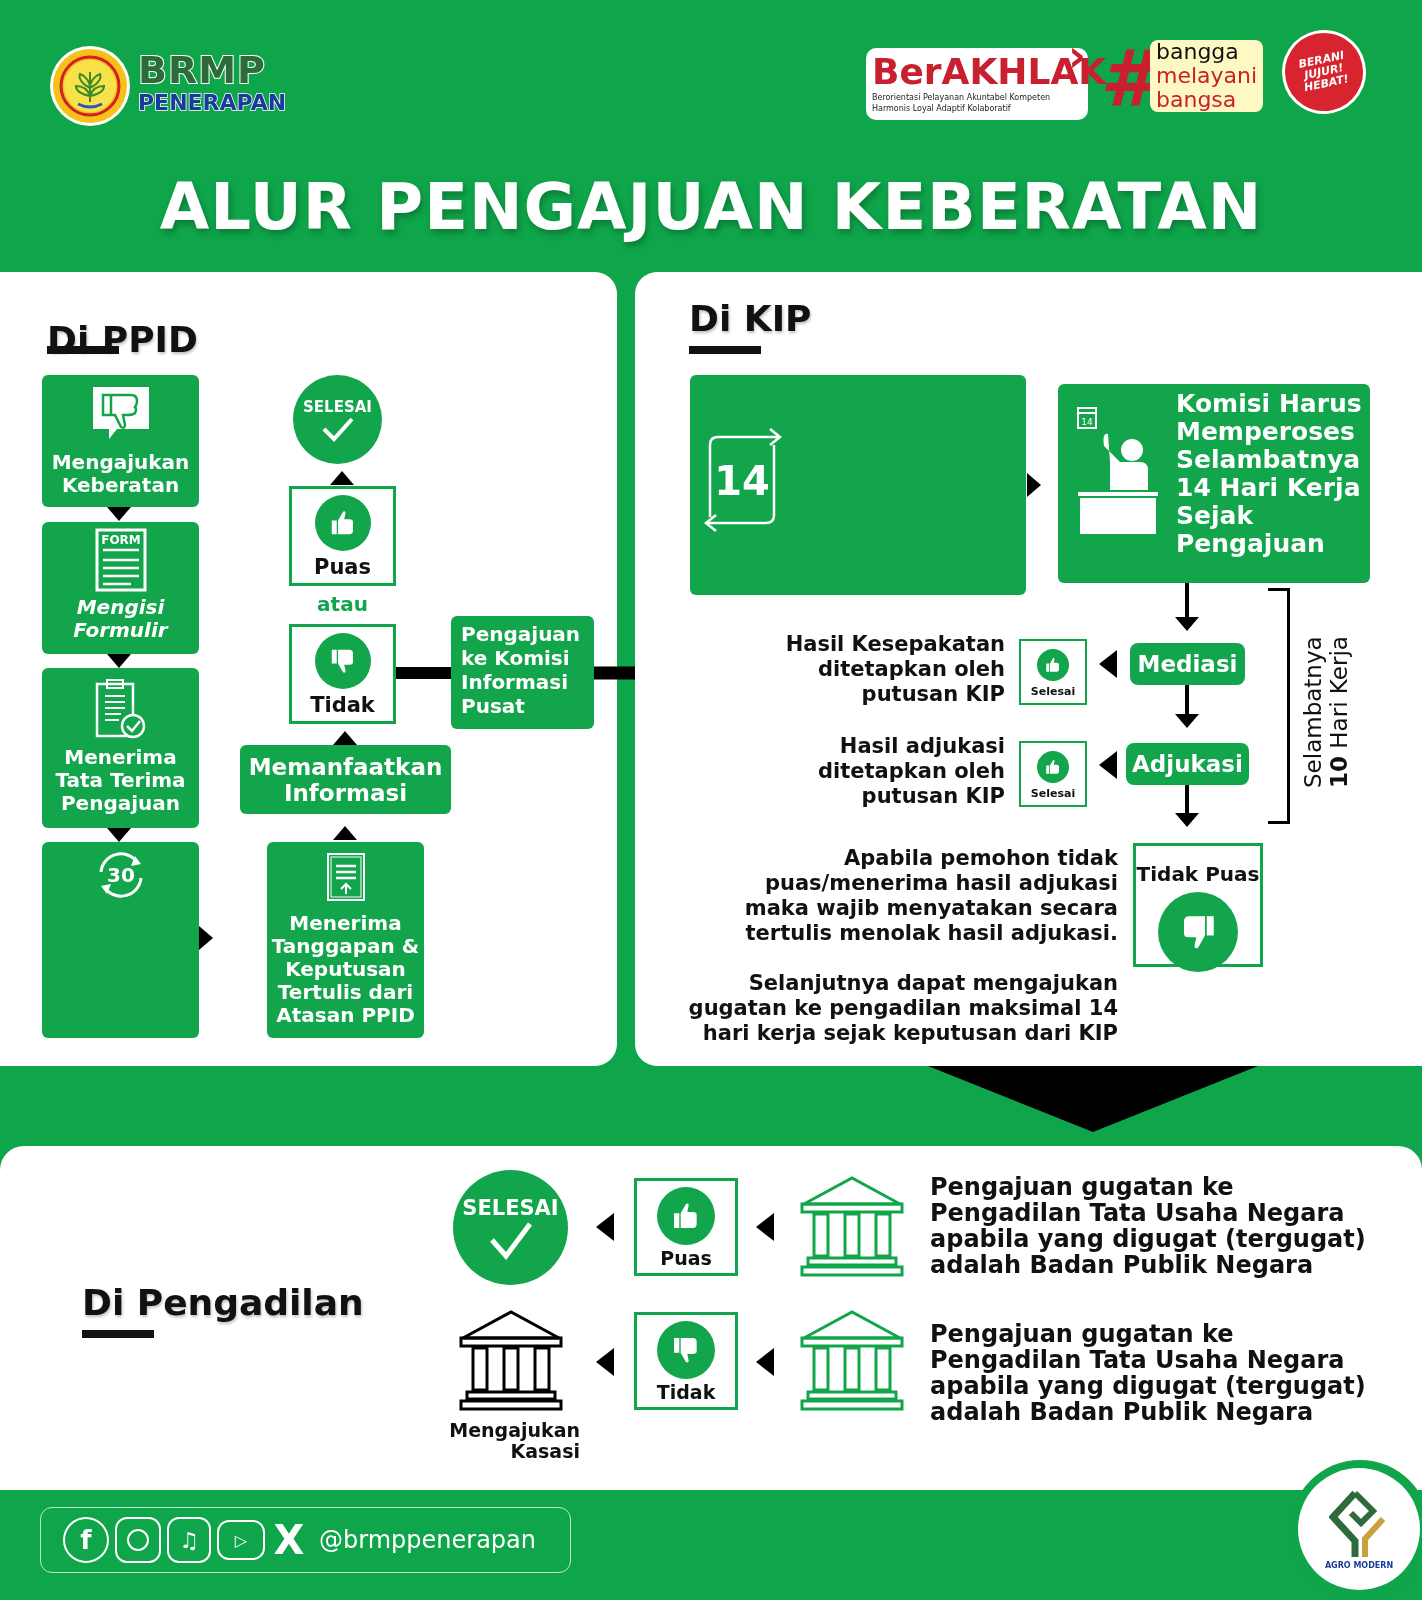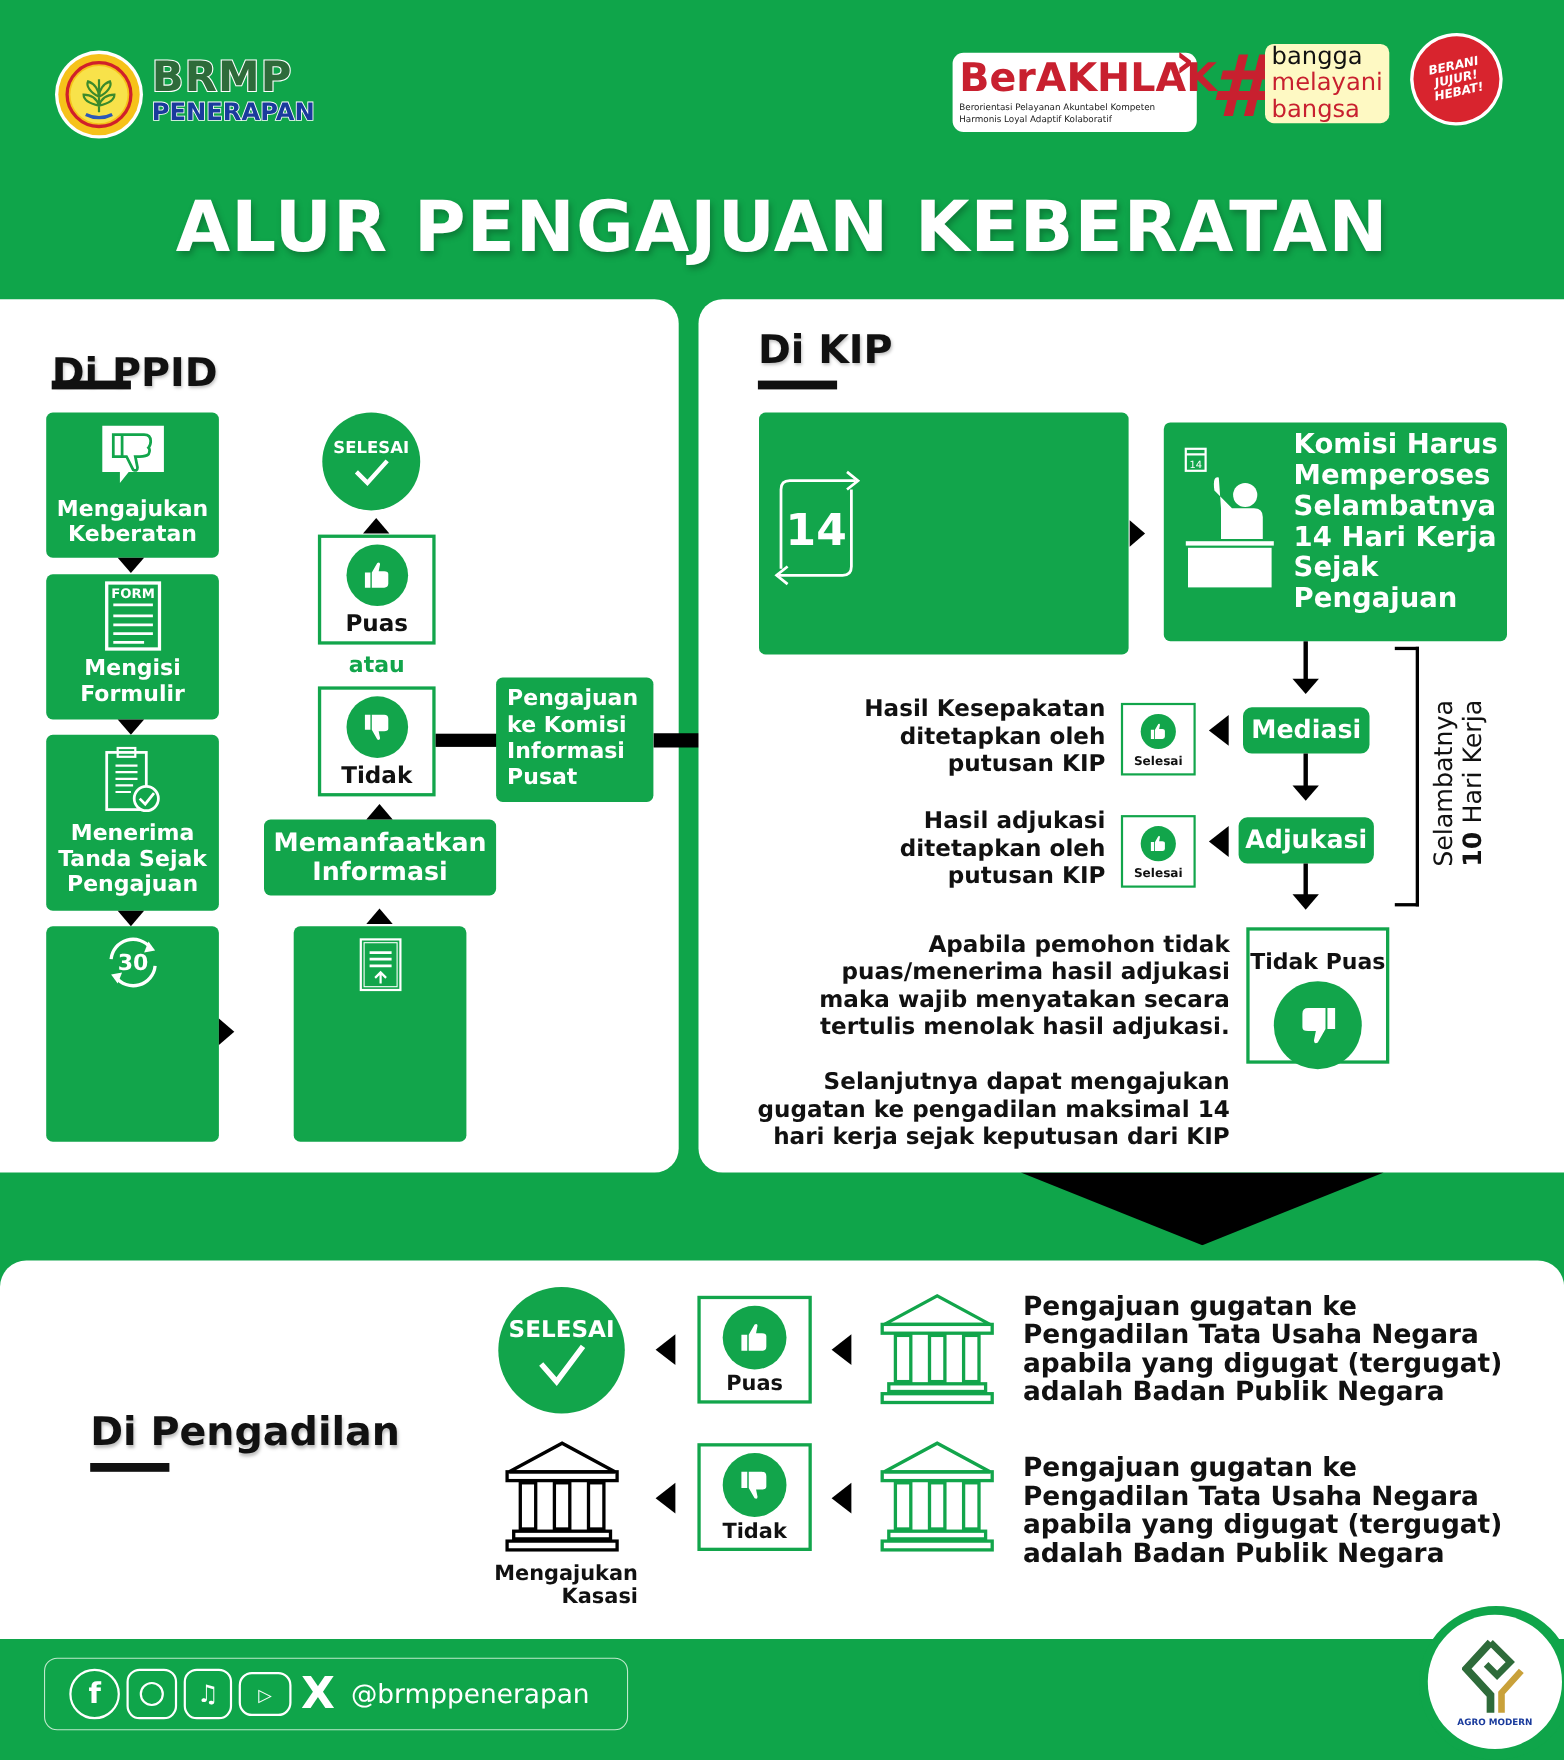--- a/index.html
+++ b/index.html
@@ -78,37 +78,37 @@
 <div class="abs g center" style="left:42px;top:522px;width:157px;height:132px;">
   <svg width="52" height="64" viewBox="0 0 52 64" style="margin-top:6px;">
     <rect x="2" y="2" width="48" height="60" fill="none" stroke="#fff" stroke-width="3"></rect>
     <text x="26" y="16" fill="#fff" font-size="12" font-weight="bold" text-anchor="middle" font-family="DejaVu Sans, sans-serif">FORM</text>
     <line x1="8" y1="22" x2="44" y2="22" stroke="#fff" stroke-width="2.5"></line>
     <line x1="8" y1="32" x2="44" y2="32" stroke="#fff" stroke-width="2.5"></line>
     <line x1="8" y1="40" x2="44" y2="40" stroke="#fff" stroke-width="2.5"></line>
     <line x1="8" y1="48" x2="44" y2="48" stroke="#fff" stroke-width="2.5"></line>
     <line x1="8" y1="56" x2="36" y2="56" stroke="#fff" stroke-width="2.5"></line>
   </svg>
-  <div class="node-text" style="padding:0 20px;">Mengisi Formulir</div>
+  <div class="node-text" style="padding:0 20px;font-style:italic;">Mengisi Formulir</div>
 </div>
 <div class="tri-down" style="left:107px;top:654px;"></div>
 
 <div class="abs g center" style="left:42px;top:668px;width:157px;height:160px;">
   <svg width="56" height="64" viewBox="0 0 56 64" style="margin-top:10px;">
     <rect x="4" y="6" width="36" height="52" fill="none" stroke="#fff" stroke-width="2.5"></rect>
     <rect x="14" y="2" width="16" height="8" fill="none" stroke="#fff" stroke-width="2"></rect>
     <line x1="12" y1="18" x2="32" y2="18" stroke="#fff" stroke-width="2"></line>
     <line x1="12" y1="24" x2="32" y2="24" stroke="#fff" stroke-width="2"></line>
     <line x1="12" y1="30" x2="32" y2="30" stroke="#fff" stroke-width="2"></line>
     <line x1="12" y1="36" x2="28" y2="36" stroke="#fff" stroke-width="2"></line>
     <line x1="12" y1="42" x2="26" y2="42" stroke="#fff" stroke-width="2"></line>
     <circle cx="40" cy="48" r="11" fill="#12a54b" stroke="#fff" stroke-width="2.5"></circle>
     <path d="M34 48 L39 53 L47 43" fill="none" stroke="#fff" stroke-width="2.5"></path>
   </svg>
-  <div class="node-text" style="padding:0 4px;">Menerima Tanda Sejak Pengajuan</div>
+  <div class="node-text" style="padding:0 4px;">Menerima Tata Terima Pengajuan</div>
 </div>
 <div class="tri-down" style="left:107px;top:828px;"></div>
 
 <div class="abs g center" style="left:42px;top:842px;width:157px;height:196px;">
   <svg width="56" height="50" viewBox="0 0 56 50" style="margin-top:8px;">
     <path d="M8 22 A20 20 0 0 1 44 12" fill="none" stroke="#fff" stroke-width="3"></path>
     <path d="M48 28 A20 20 0 0 1 12 38" fill="none" stroke="#fff" stroke-width="3"></path>
     <path d="M42 6 L48 14 L38 16 Z" fill="#fff"></path>
     <path d="M14 44 L8 36 L18 34 Z" fill="#fff"></path>
     <text x="28" y="32" fill="#fff" font-size="20" font-weight="bold" text-anchor="middle" font-family="DejaVu Sans, sans-serif">30</text>
@@ -118,20 +118,21 @@
 
 <div class="abs g center" style="left:267px;top:842px;width:157px;height:196px;">
   <svg width="40" height="50" viewBox="0 0 40 50" style="margin-top:10px;">
     <rect x="2" y="2" width="36" height="46" fill="none" stroke="#fff" stroke-width="2"></rect>
     <rect x="5" y="5" width="30" height="40" fill="none" stroke="#fff" stroke-width="1"></rect>
     <line x1="10" y1="14" x2="30" y2="14" stroke="#fff" stroke-width="2.5"></line>
     <line x1="10" y1="20" x2="30" y2="20" stroke="#fff" stroke-width="2.5"></line>
     <line x1="10" y1="26" x2="30" y2="26" stroke="#fff" stroke-width="2.5"></line>
     <path d="M20 42 V32 M15 37 L20 32 L25 37" fill="none" stroke="#fff" stroke-width="2"></path>
   </svg>
+  <div class="node-text" style="padding:0 4px;margin-top:6px;">Menerima Tanggapan &amp; Keputusan Tertulis dari Atasan PPID</div>
 </div>
 <div class="tri-up" style="left:333px;top:826px;"></div>
 
 <div class="abs g center" style="left:240px;top:745px;width:211px;height:69px;display:flex;align-items:center;justify-content:center;">
   <div style="font-size:23px;font-weight:bold;line-height:26px;padding:0 6px;">Memanfaatkan Informasi</div>
 </div>
 <div class="tri-up" style="left:333px;top:731px;"></div>
 
 <div class="abs gbox center" style="left:289px;top:624px;width:107px;height:100px;">
   <div class="circ" style="width:56px;height:56px;margin:6px auto 0;">

